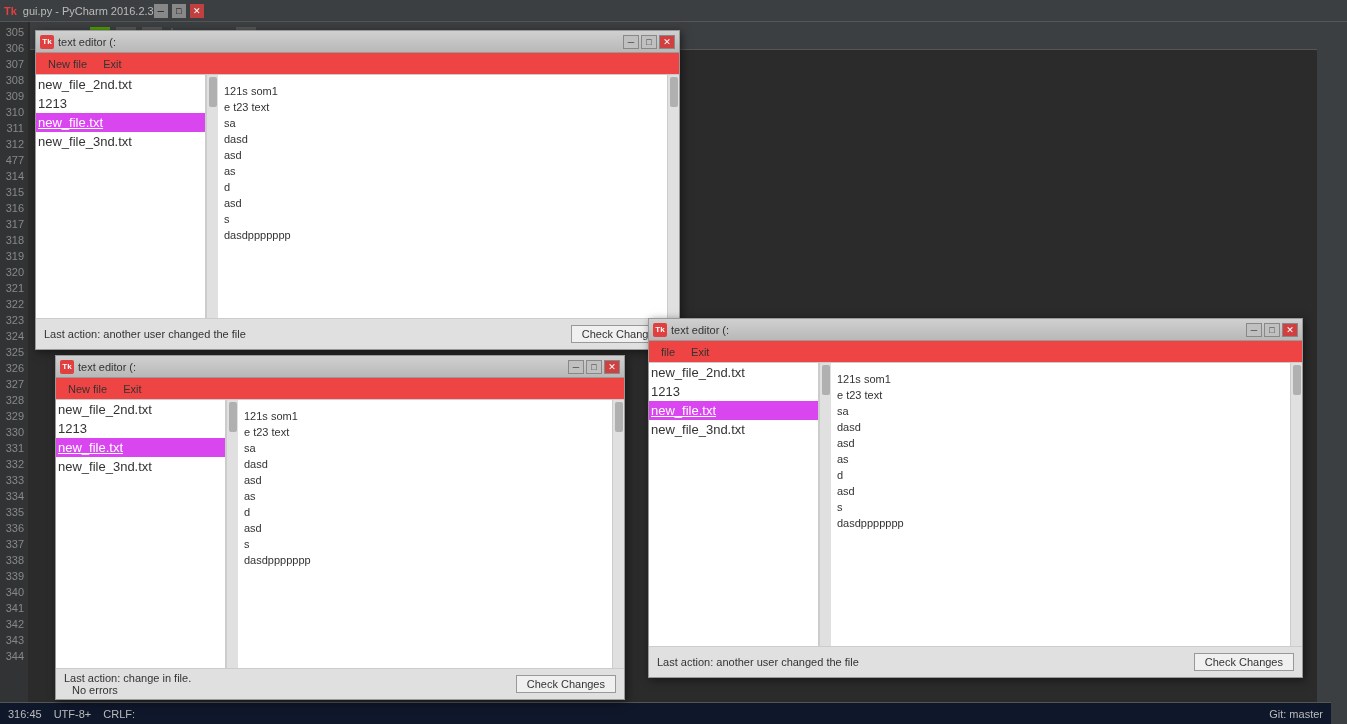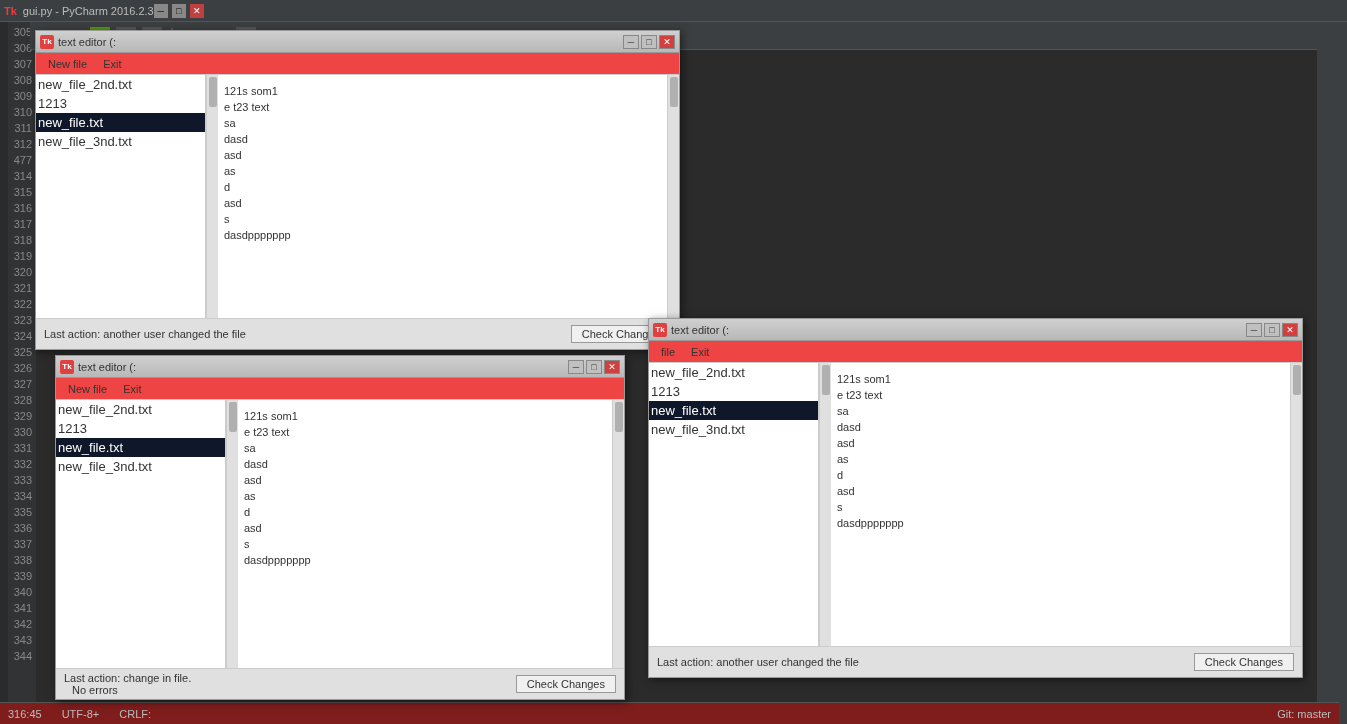--- a/index.html
+++ b/index.html
@@ -38,21 +38,21 @@
       align-items: center;
       justify-content: center;
     }
     .win-btn.minimize { background: #888; }
     .win-btn.maximize { background: #888; }
     .win-btn.close { background: #c04040; color: #fff; }
 
     
     .line-numbers {
       position: absolute;
-      left: 8px;
+      left: 0;
       top: 22px;
       bottom: 0;
       width: 28px;
       background: #313335;
       color: #888;
       font-size: 11px;
       line-height: 16px;
       padding-top: 2px;
       text-align: right;
       padding-right: 4px;
@@ -170,22 +170,23 @@
       flex-shrink: 0;
     }
     .file-list-item {
       padding: 2px 2px;
       font-size: 13px;
       color: #333;
       cursor: pointer;
       white-space: nowrap;
     }
     .file-list-item.selected {
-      background: #0f172a;
+      background: #d946ef;
       color: white;
+      text-decoration: underline;
     }
     .file-scrollbar {
       width: 12px;
       background: #e0e0e0;
       border-left: 1px solid #ccc;
     }
     .content-area {
       flex: 1;
       background: #fff;
       overflow: hidden;
@@ -223,29 +224,29 @@
       font-size: 11px;
       cursor: pointer;
       color: #333;
     }
 
     
     .status-bar {
       position: absolute;
       bottom: 0;
       left: 0;
-      right: 8px;
+      right: 16px;
       height: 22px;
-      background: #7f1d1d;
+      background: #0f172a;
       display: flex;
       align-items: center;
       padding: 0 8px;
       color: #bbb;
       font-size: 11px;
-      gap: 20px;
+      gap: 12px;
       border-top: 1px solid #555;
     }
     .status-item {
       color: #bbb;
     }
     .status-git {
       margin-left: auto;
       color: #bbb;
     }
 

